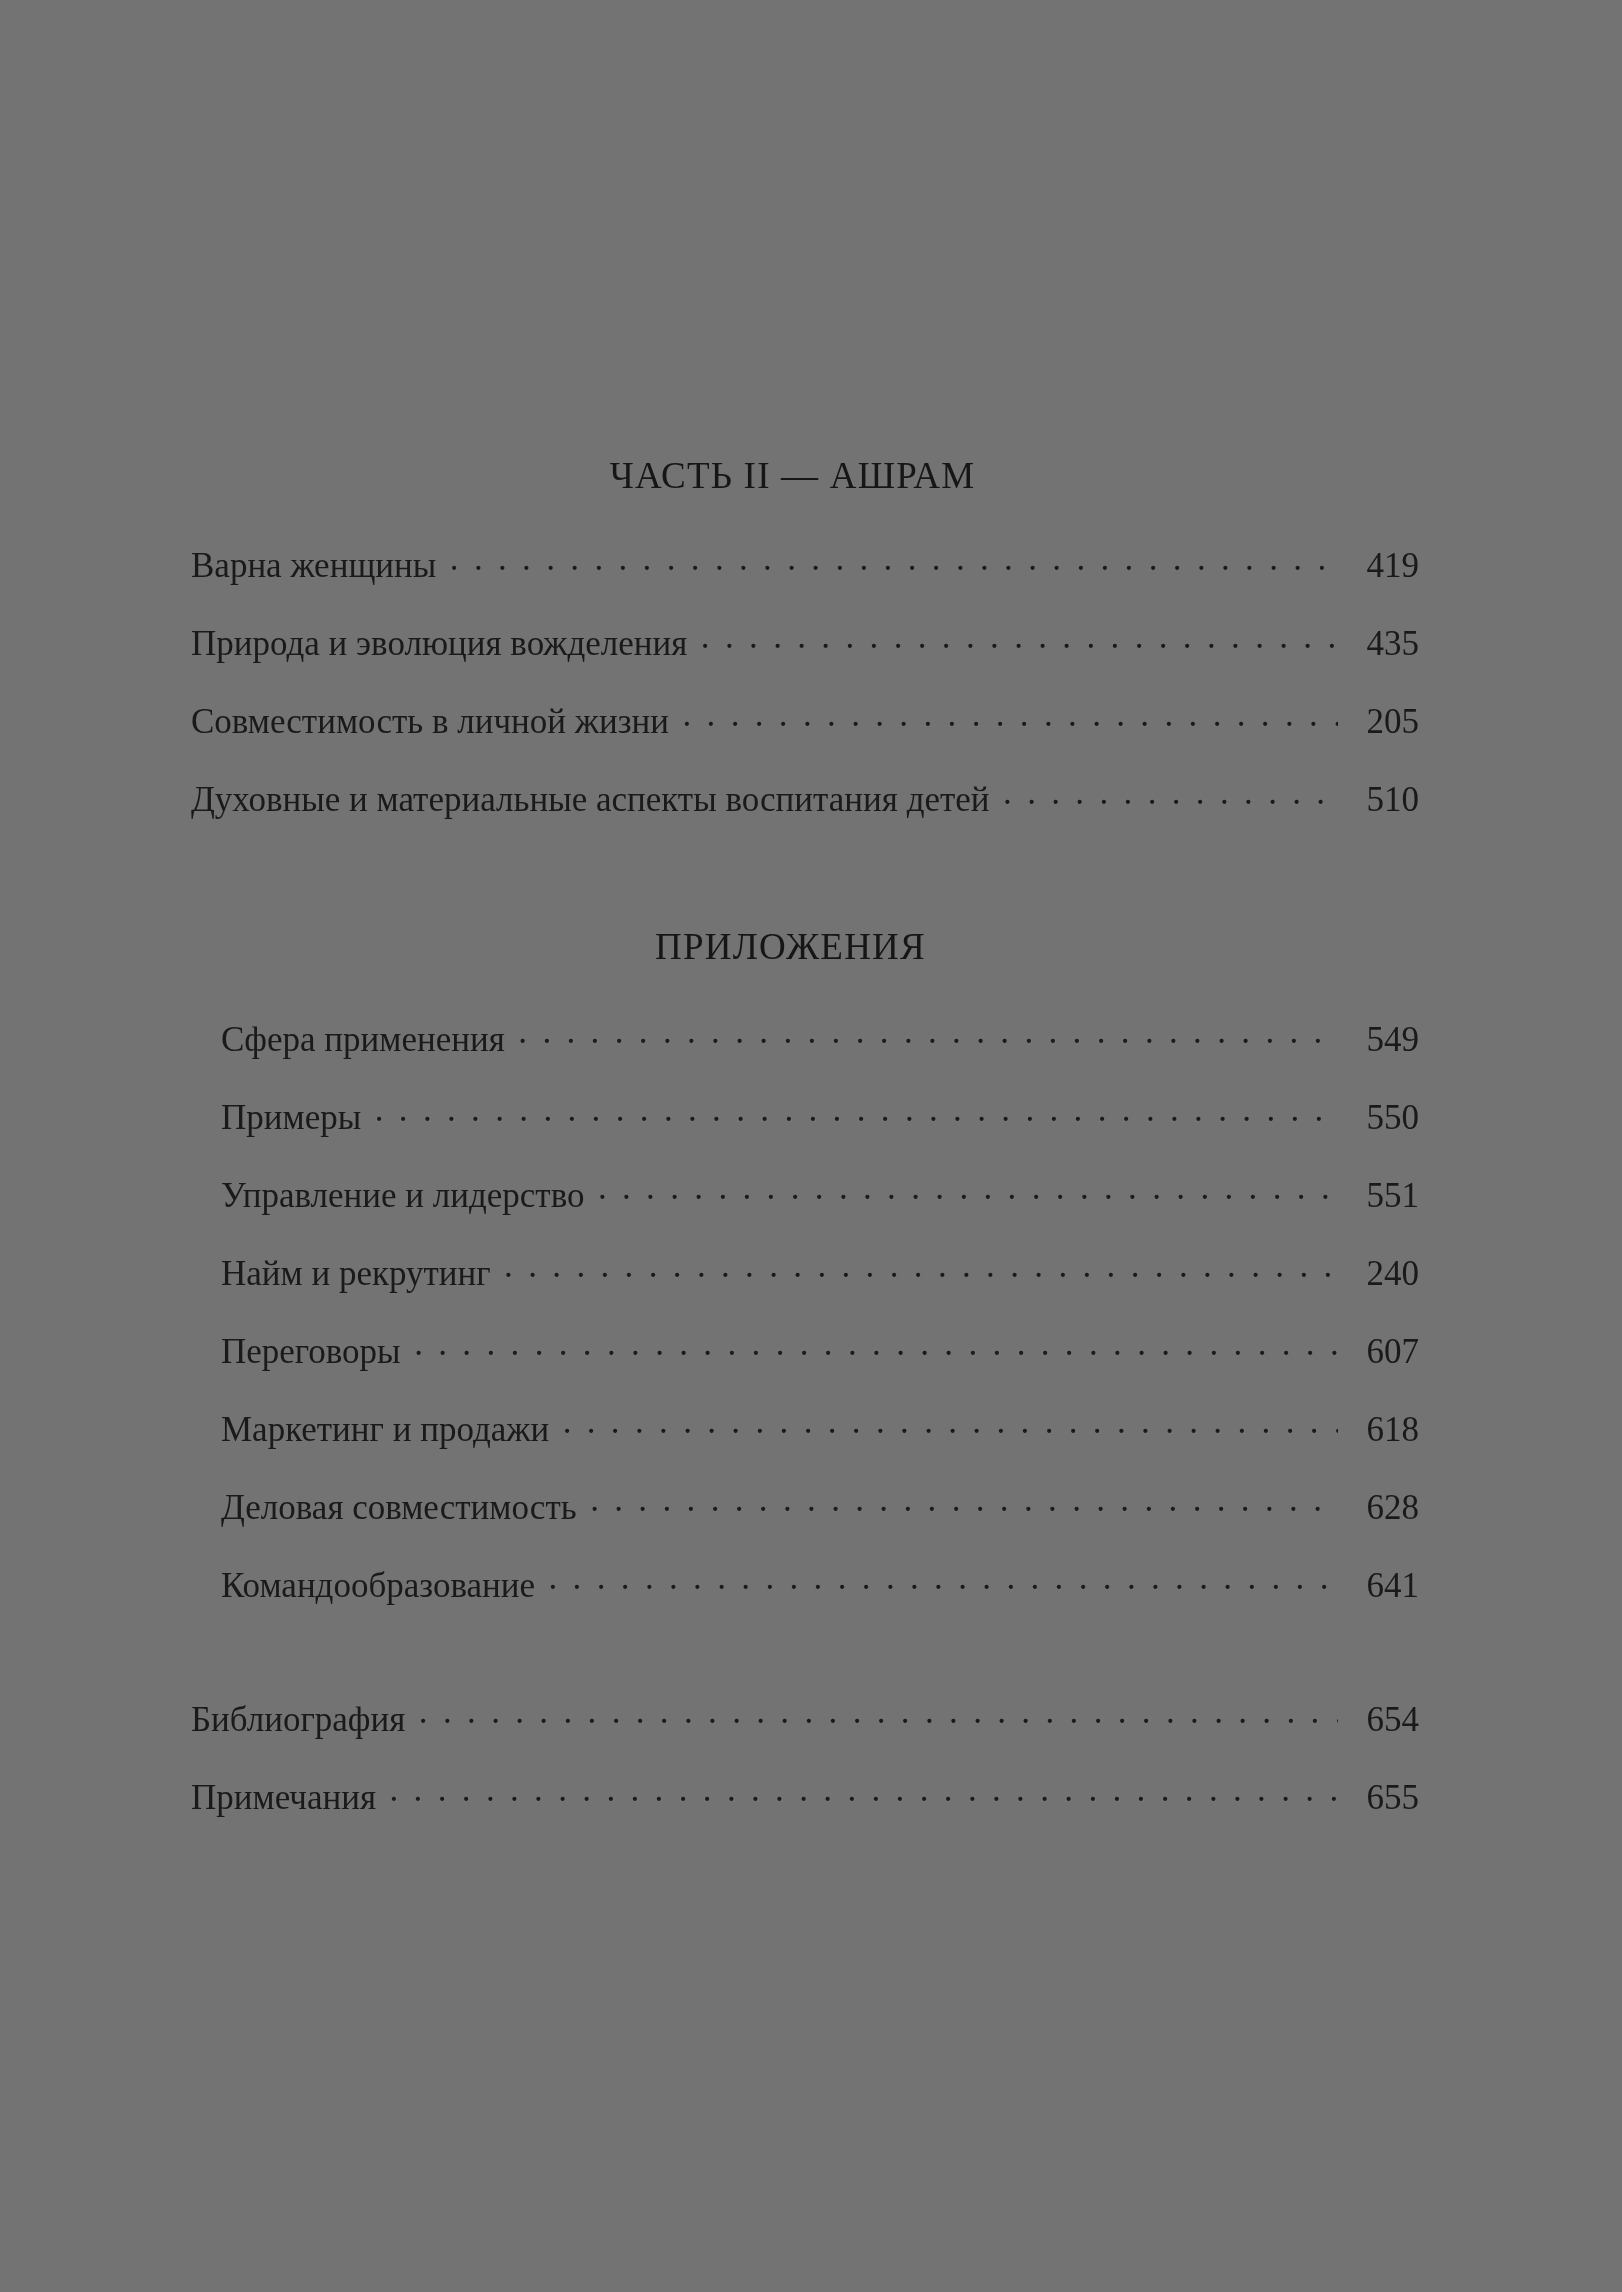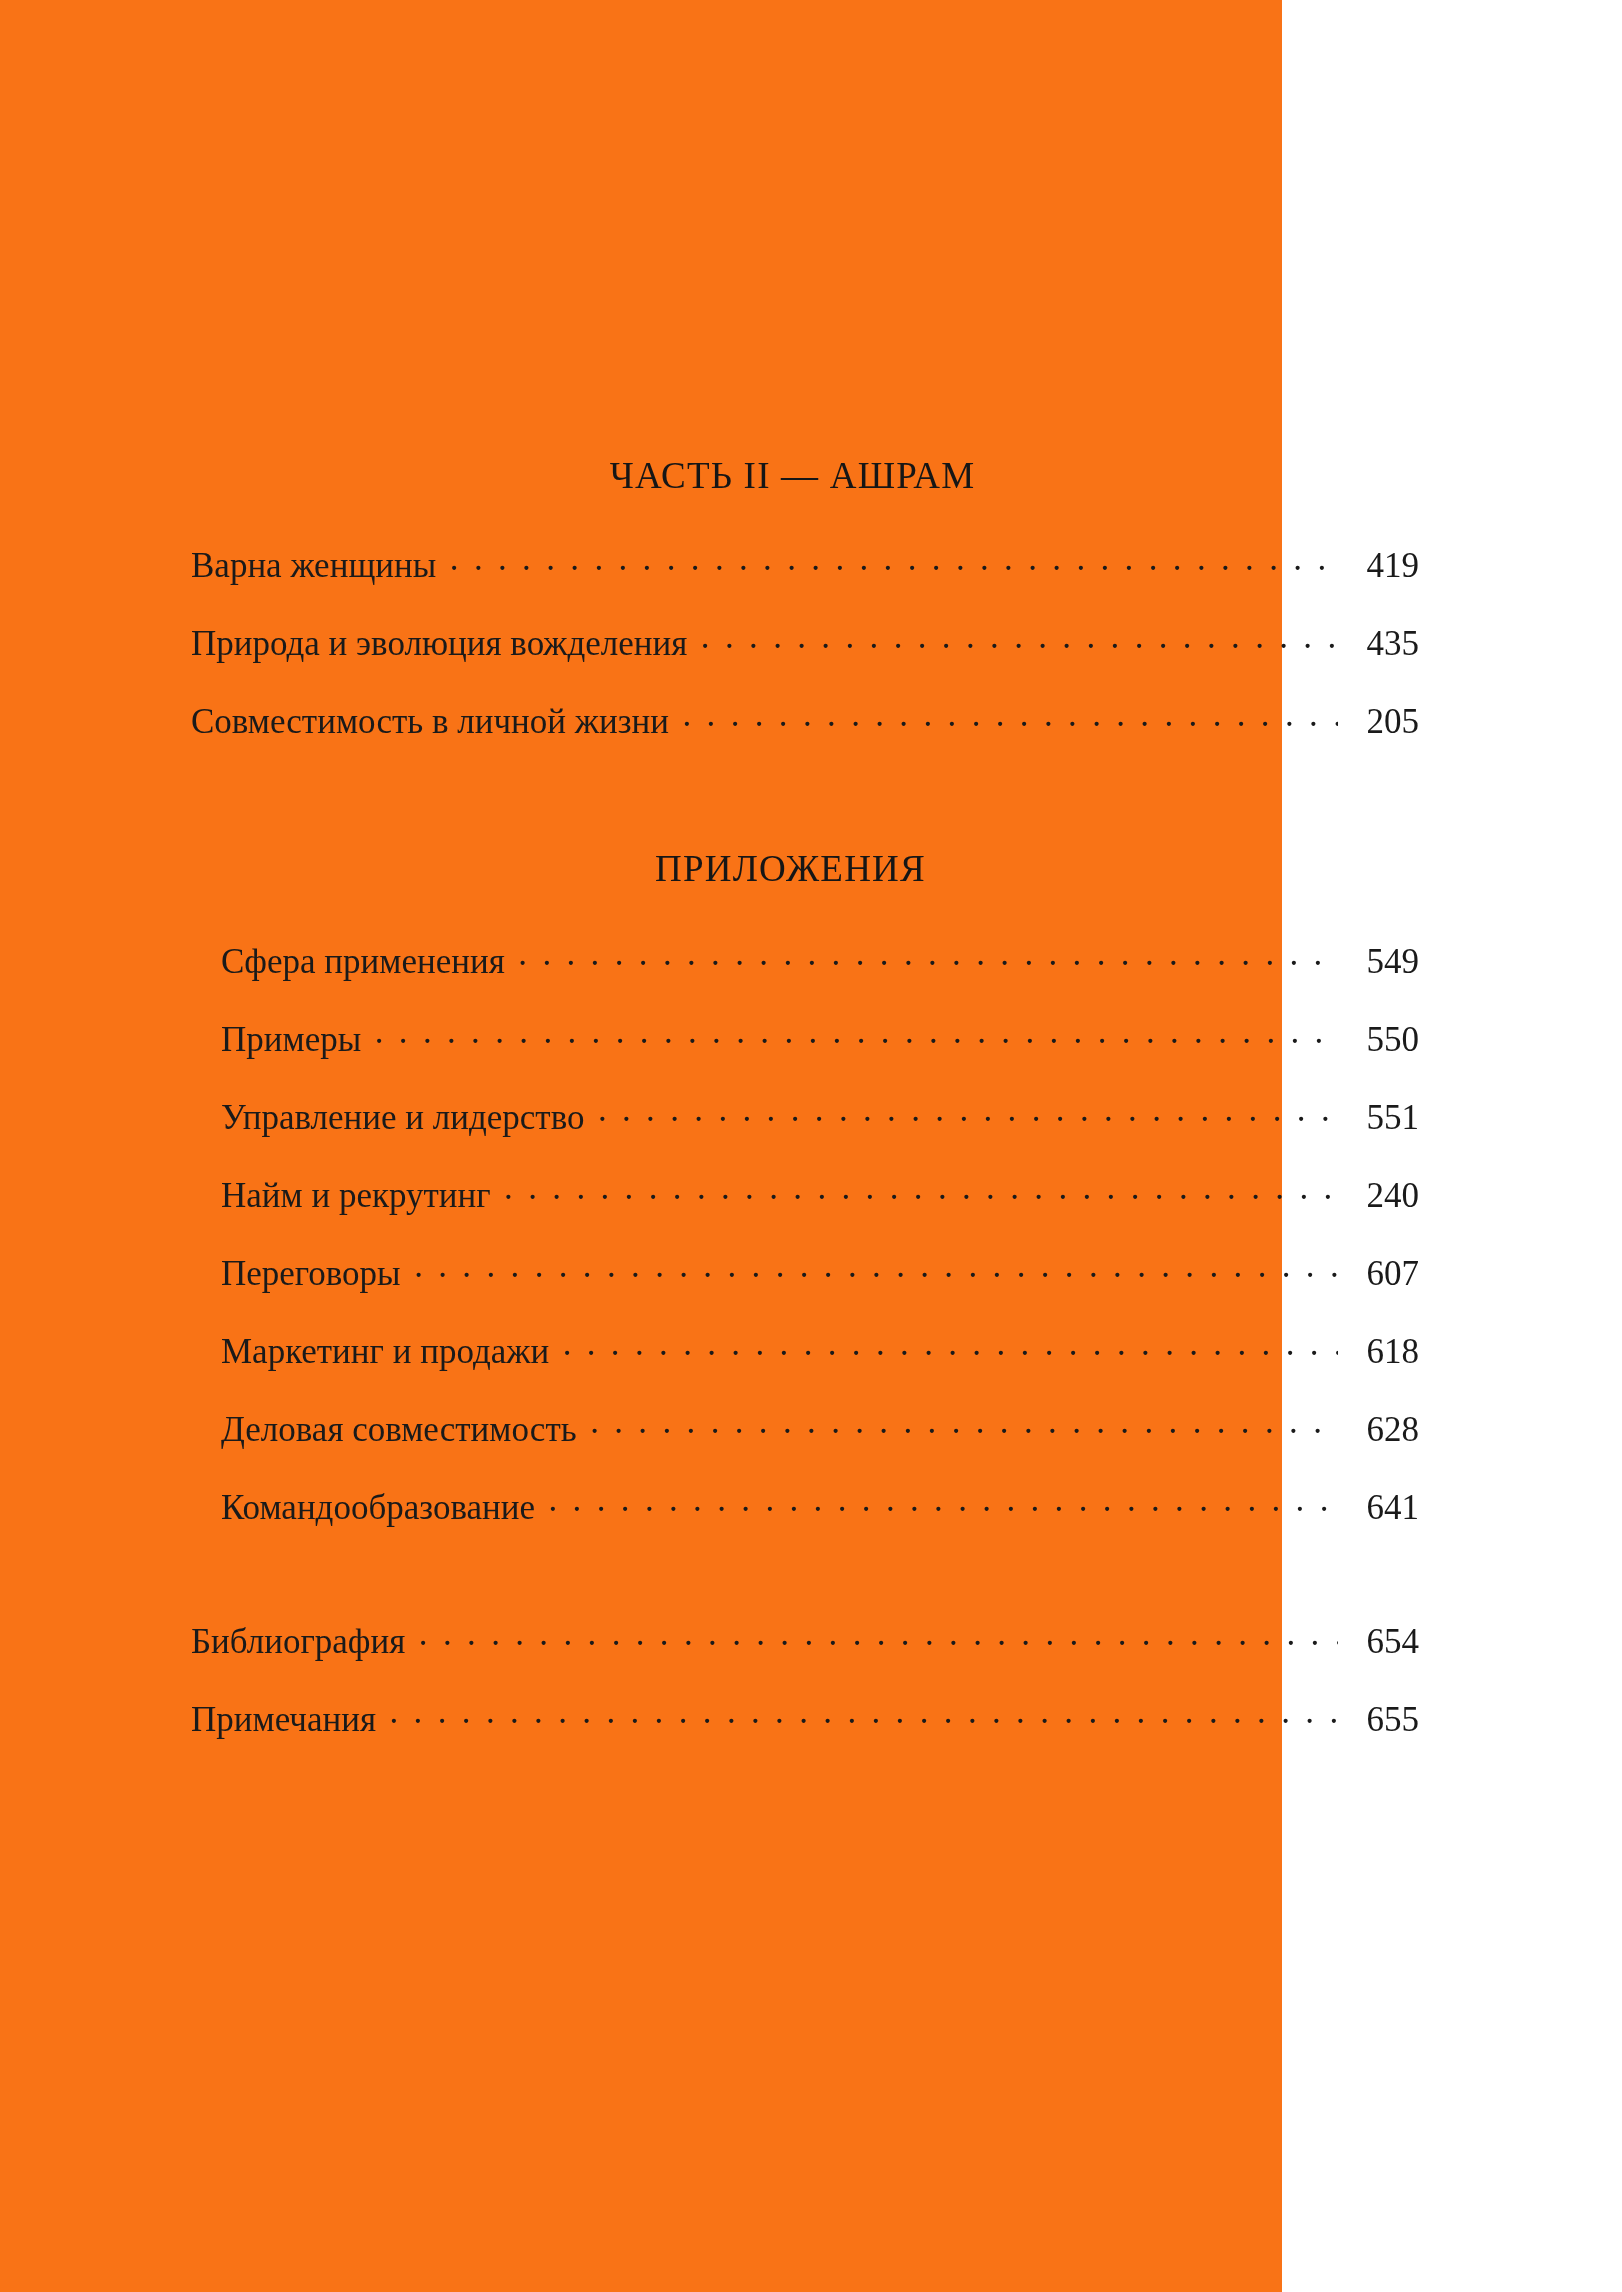--- a/index.html
+++ b/index.html
@@ -13,23 +13,23 @@
     font-family: "Liberation Serif", "DejaVu Serif", serif;
     color: #1a1a1a;
     position: relative;
     overflow: hidden;
   }
 
   .page {
     position: absolute;
     left: 0;
     top: 0;
-    width: 1282px;
+    width: 1622px;
     height: 2292px;
-    background: #f97316;
+    background: #737373;
   }
 
   .content {
     position: absolute;
     left: 191px;
     top: 454px;
     width: 1228px;
   }
 
   
@@ -120,20 +120,25 @@
       <li class="toc-entry">
         <span class="entry-title">Природа и эволюция вожделения</span>
         <span class="entry-leader"></span>
         <span class="entry-page">435</span>
       </li>
       <li class="toc-entry">
         <span class="entry-title">Совместимость в личной жизни</span>
         <span class="entry-leader"></span>
         <span class="entry-page">205</span>
       </li>
+      <li class="toc-entry">
+        <span class="entry-title">Духовные и материальные аспекты воспитания детей</span>
+        <span class="entry-leader"></span>
+        <span class="entry-page">510</span>
+      </li>
     </ul>
 
     <h2 class="section-heading heading-appendix" style="margin-top:108px;">ПРИЛОЖЕНИЯ</h2>
 
     <ul class="toc-group group-appendix">
       <li class="toc-entry">
         <span class="entry-title">Сфера применения</span>
         <span class="entry-leader"></span>
         <span class="entry-page">549</span>
       </li>

